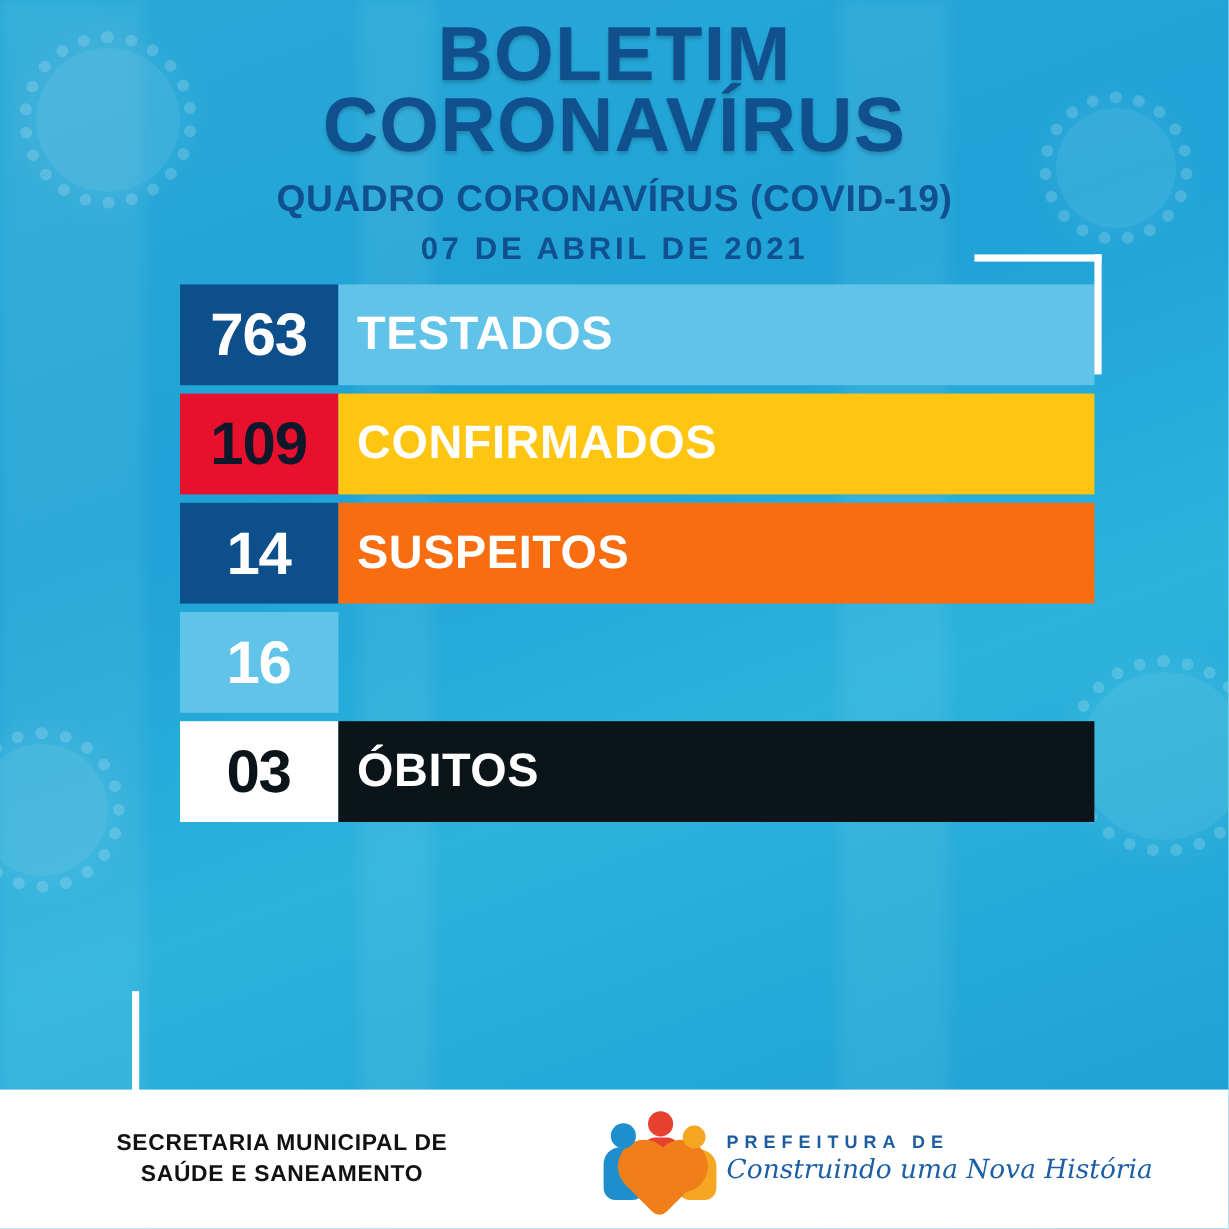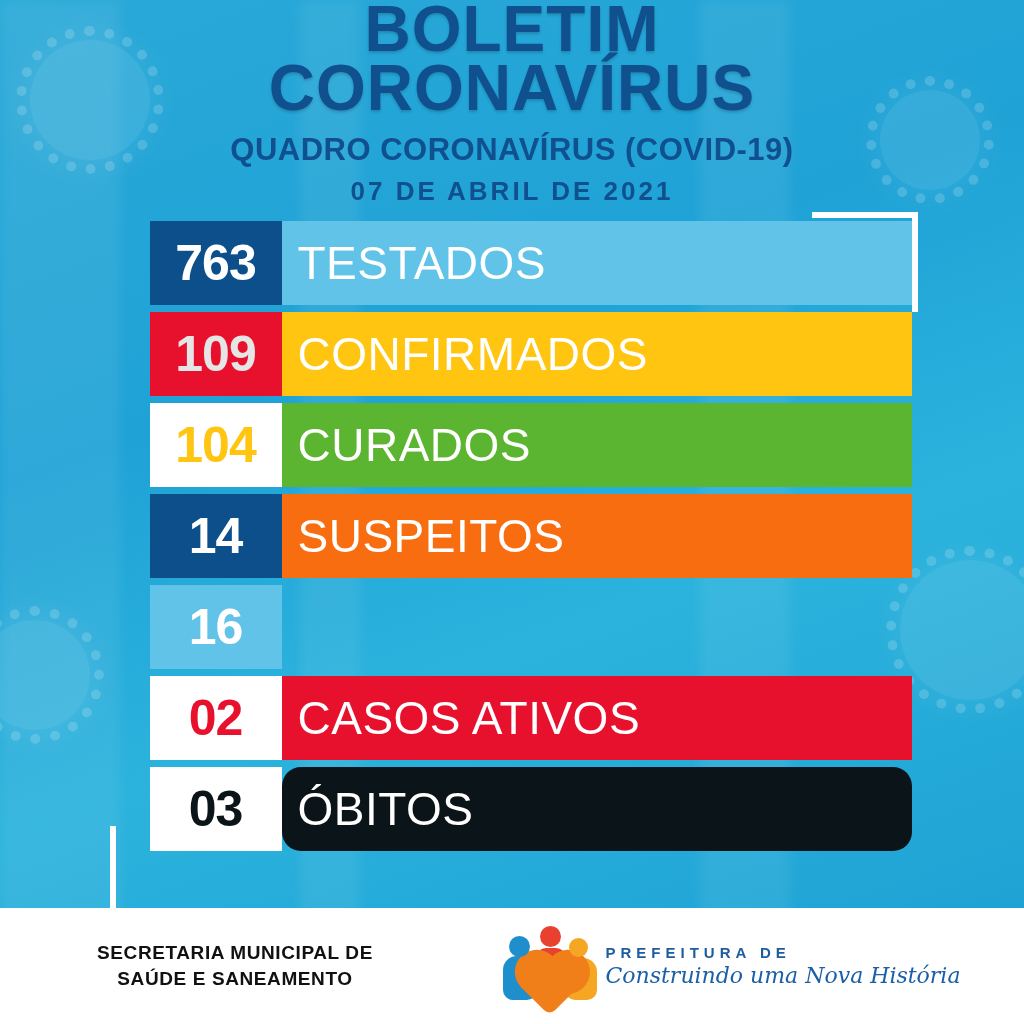--- a/index.html
+++ b/index.html
@@ -37,21 +37,21 @@
     inset: -14px;
     border-radius: 50%;
     border: 10px dotted rgba(255,255,255,0.09);
   }
 
   
   .header {
     position: relative;
     z-index: 3;
     text-align: center;
-    padding-top: 0;
+    padding-top: 16px;
   }
   .title1, .title2 {
     font-weight: bold;
     color: #10508f;
     letter-spacing: 1px;
     line-height: 0.92;
     text-shadow: 0 2px 3px rgba(0,0,0,0.18);
   }
   .title1 { font-size: 64px; }
   .title2 { font-size: 64px; }
@@ -114,22 +114,22 @@
     justify-content: center;
     font-size: 50px;
     font-weight: bold;
     letter-spacing: -1px;
   }
   .label {
     flex: 1;
     display: flex;
     align-items: center;
     padding-left: 16px;
-    font-size: 46px;
-    font-weight: normal;
+    font-size: 39px;
+    font-weight: bold;
     color: #ffffff;
     letter-spacing: 0.5px;
   }
 
   
   .footer {
     position: absolute;
     left: 0;
     bottom: 0;
     width: 1024px;
@@ -253,46 +253,38 @@
   <div class="bracket bracket-bl"></div>
 
   <div class="rows">
 
     <div class="row">
       <div class="num" style="background:#0d4f8b;color:#ffffff;">763</div>
       <div class="label" style="background:#62c3e8;">TESTADOS</div>
     </div>
 
     <div class="row">
-      <div class="num" style="background:#e8112d;color:#e5e5e5;">109</div>
+      <div class="num" style="background:#e8112d;color:#0f172a;">109</div>
       <div class="label" style="background:#ffc511;">CONFIRMADOS</div>
     </div>
 
-    <div class="row">
-      <div class="num" style="background:#ffffff;color:#ffc511;">104</div>
-      <div class="label" style="background:#5cb531;">CURADOS</div>
-    </div>
 
     <div class="row">
       <div class="num" style="background:#0d4f8b;color:#ffffff;">14</div>
       <div class="label" style="background:#f96d11;">SUSPEITOS</div>
     </div>
 
     <div class="row">
       <div class="num" style="background:#62c3e8;color:#ffffff;">16</div>
     </div>
 
-    <div class="row">
-      <div class="num" style="background:#ffffff;color:#e8112d;">02</div>
-      <div class="label" style="background:#e8112d;">CASOS ATIVOS</div>
-    </div>
 
     <div class="row">
       <div class="num" style="background:#ffffff;color:#0b1418;">03</div>
-      <div class="label" style="background:#0b1418;border-radius:19px;">ÓBITOS</div>
+      <div class="label" style="background:#0b1418;">ÓBITOS</div>
     </div>
 
   </div>
 
   <div class="footer">
     <div class="footer-left">
       <div>SECRETARIA MUNICIPAL DE</div>
       <div>SAÚDE E SANEAMENTO</div>
     </div>
     <div class="footer-logo">

